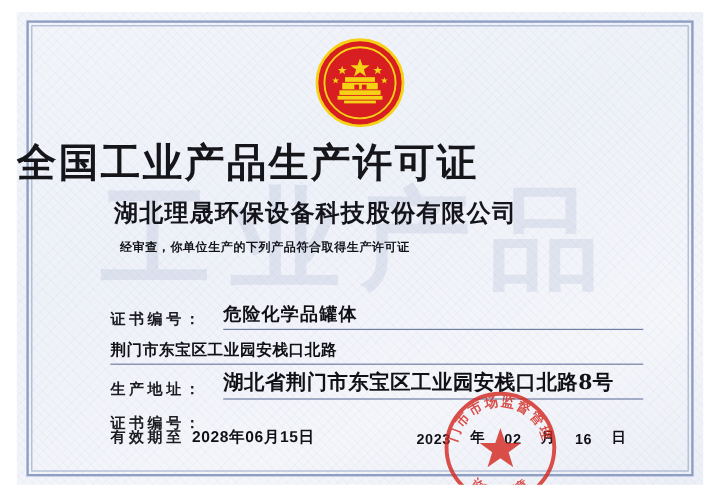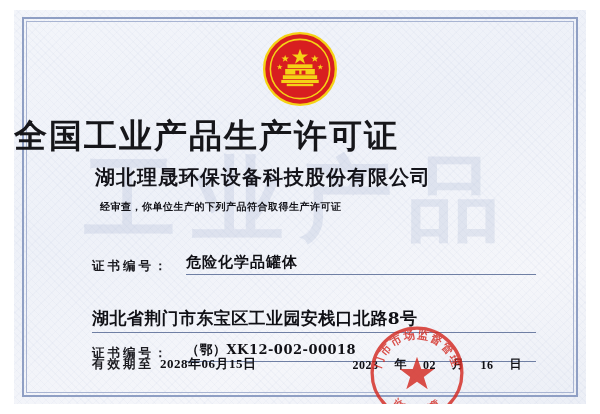--- a/index.html
+++ b/index.html
@@ -176,21 +176,21 @@
   }
 
   
   .validity {
     position: absolute;
     left: 78px;
     top: 345px;
     right: 50px;
     display: flex;
     align-items: center;
-    font-family: Liberation Serif, serif;
+    font-family: Liberation Sans, sans-serif;
   }
   .validity-label {
     font-size: 12.5px;
     font-weight: 700;
     letter-spacing: 3px;
     color: #1b1b20;
     white-space: nowrap;
   }
   .validity-date {
     font-size: 13px;
@@ -282,31 +282,32 @@
     </div>
 
     <div class="fields">
       <div class="field-row">
         <div class="field-label">证书编号：</div>
         <div class="field-value-wrap">
           <span class="field-value big">危险化学品罐体</span>
         </div>
       </div>
       <div class="field-row">
+        <div class="field-value-wrap">
+          <span class="field-value">荆门市东宝区工业园安栈口北路</span>
+        </div>
       </div>
       <div class="field-row">
+        <div class="field-label">生产地址：</div>
         <div class="field-value-wrap">
           <span class="field-value small">湖北省荆门市东宝区工业园安栈口北路8号</span>
         </div>
       </div>
       <div class="field-row">
         <div class="field-label">证书编号：</div>
-        <div class="field-value-wrap">
-          <span class="field-value">（鄂）XK12-002-00018</span>
-        </div>
       </div>
     </div>
 
     <div class="validity">
       <span class="validity-label">有效期至</span>
       <span class="validity-date">2028年06月15日</span>
       <span class="issue-date">
         <span>2023</span>
           <span>年</span>
         <span>02</span>

